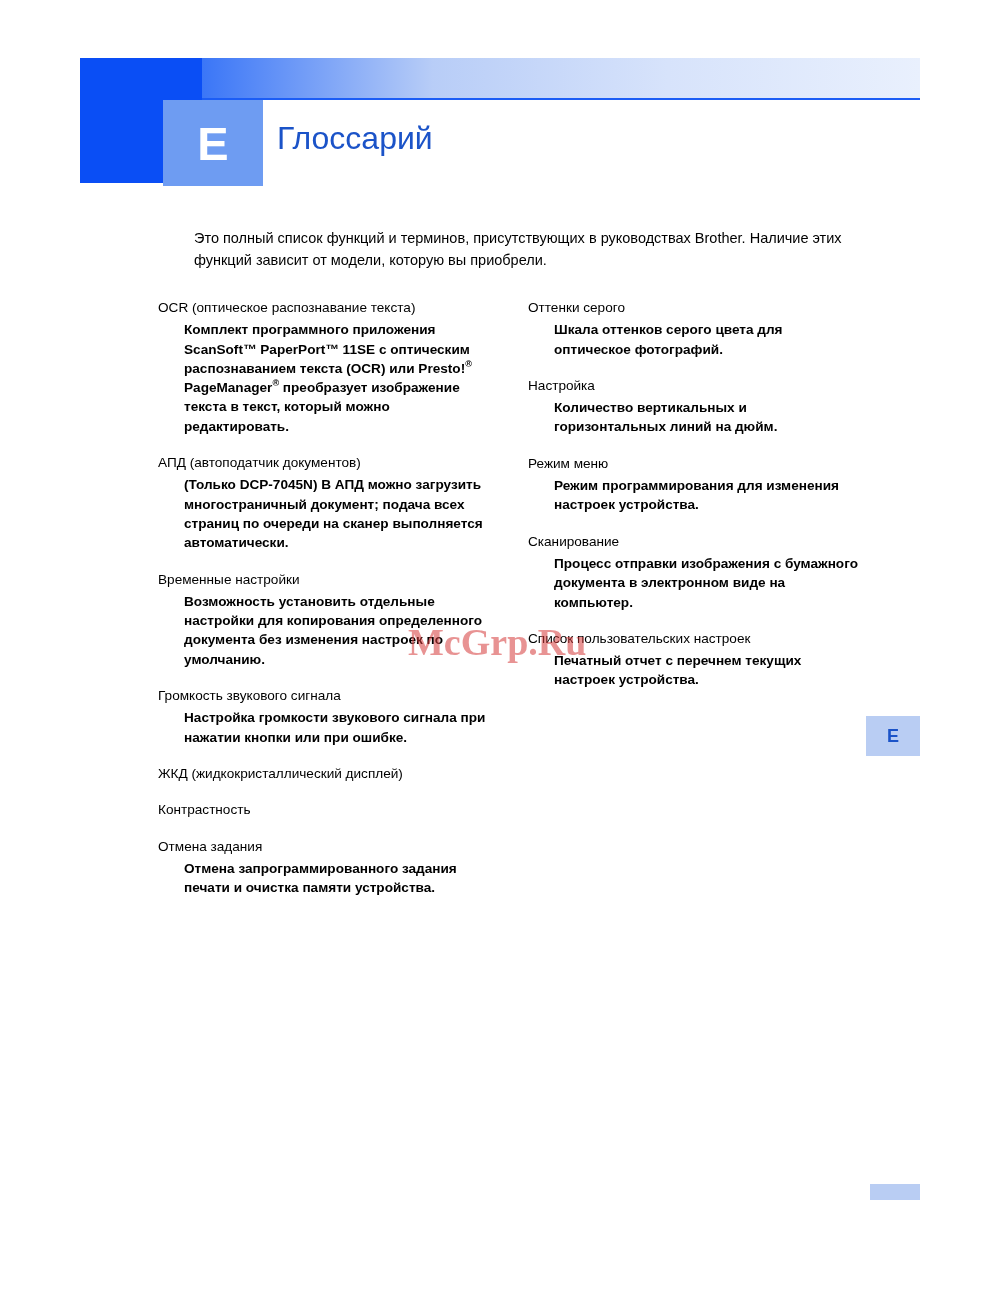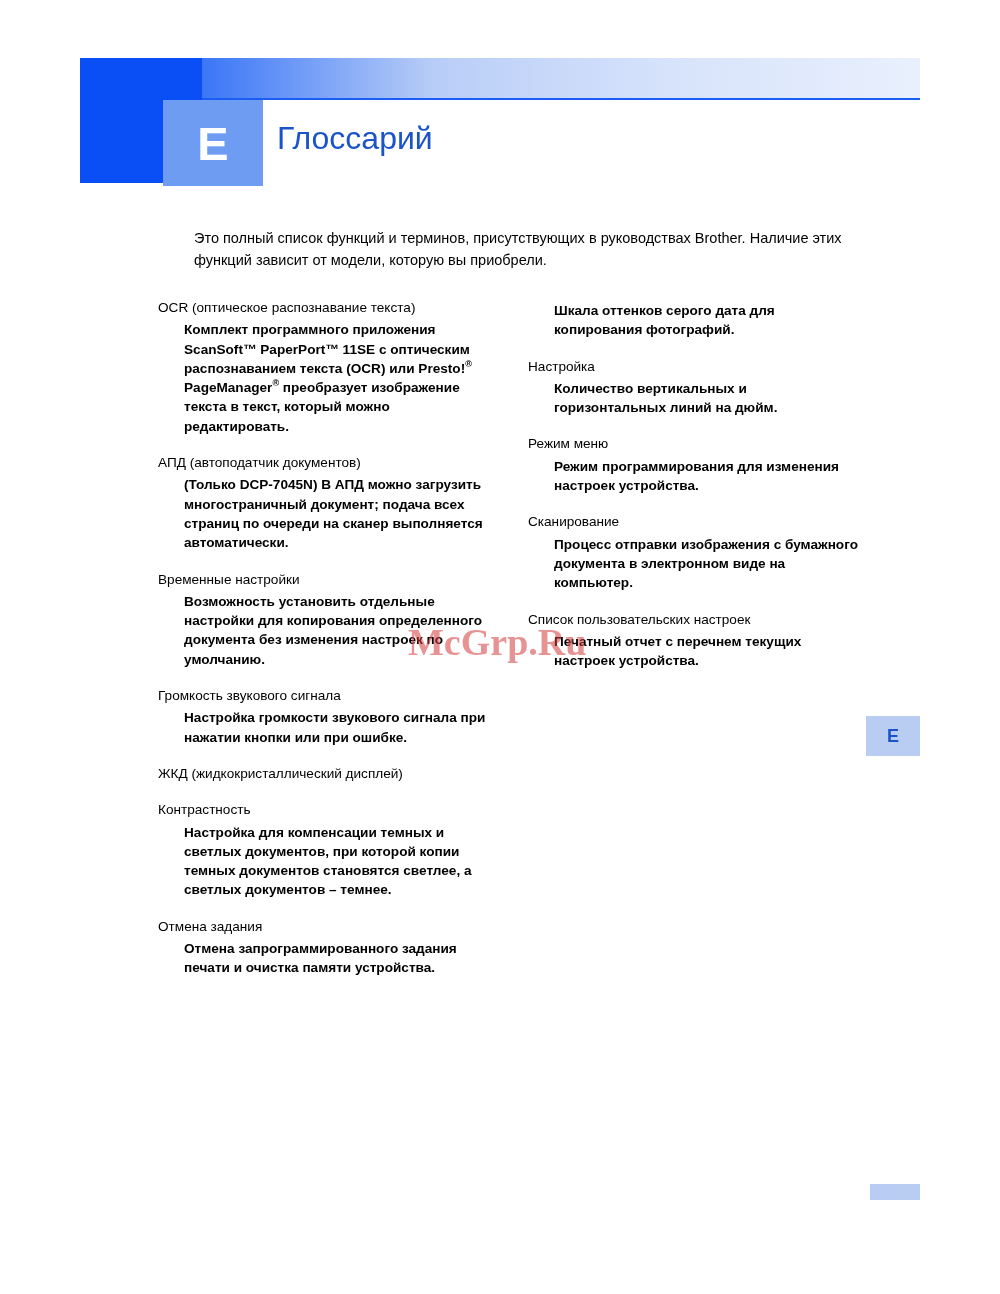--- a/index.html
+++ b/index.html
@@ -173,30 +173,30 @@
 
   <div class="term">Временные настройки</div>
   <div class="def">Возможность установить отдельные настройки для копирования определенного документа без изменения настроек по умолчанию.</div>
 
   <div class="term">Громкость звукового сигнала</div>
   <div class="def">Настройка громкости звукового сигнала при нажатии кнопки или при ошибке.</div>
 
   <div class="term">ЖКД (жидкокристаллический дисплей)</div>
 
   <div class="term">Контрастность</div>
-  <div class="def">Настройка для компенсации темных и светлых документов, при которой копии темных документов становятся светлее, а светлых документов – темнее.</div>
 
   <div class="term">Отмена задания</div>
   <div class="def">Отмена запрограммированного задания печати и очистка памяти устройства.</div>
 
 </div>
 
 <div class="col col-right">
 
-  <div class="def">Шкала оттенков серого дата для копирования фотографий.</div>
+  <div class="term">Оттенки серого</div>
+  <div class="def">Шкала оттенков серого цвета для оптическое фотографий.</div>
 
   <div class="term">Настройка</div>
   <div class="def">Количество вертикальных и горизонтальных линий на дюйм.</div>
 
   <div class="term">Режим меню</div>
   <div class="def">Режим программирования для изменения настроек устройства.</div>
 
   <div class="term">Сканирование</div>
   <div class="def">Процесс отправки изображения с бумажного документа в электронном виде на компьютер.</div>
 

